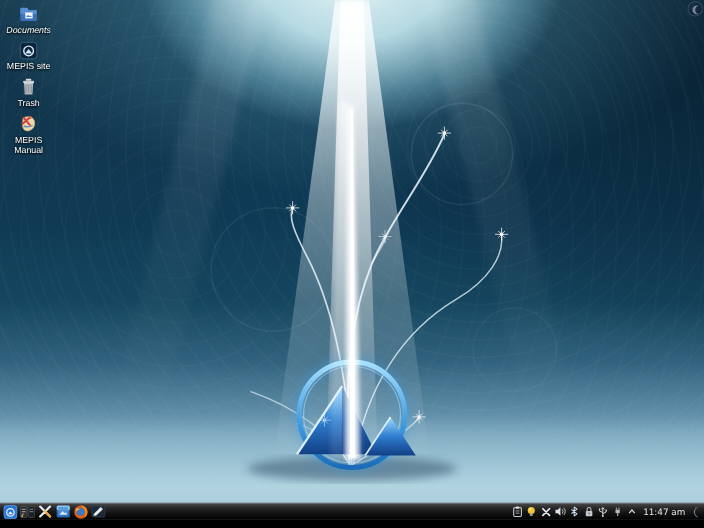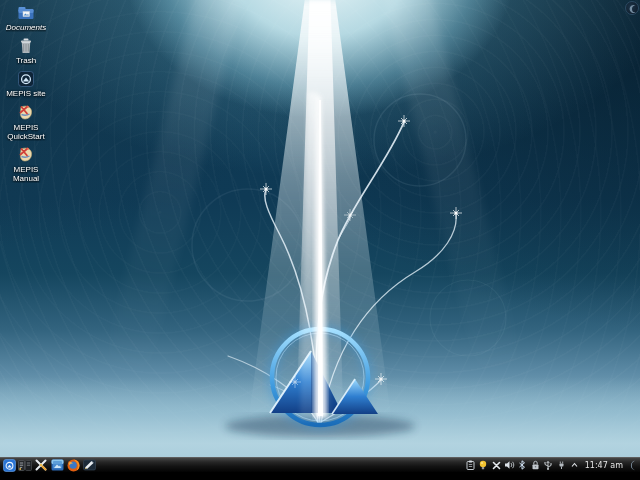--- a/index.html
+++ b/index.html
@@ -179,55 +179,46 @@
         <rect x="1.5" y="5" width="15" height="10" rx="1.2" fill="#3a72bc"></rect>
         <rect x="1.5" y="5" width="15" height="4" rx="1.2" fill="#568cd2"></rect>
         <rect x="6" y="7.5" width="6.5" height="5" fill="#f2f5f8" stroke="#c8d0d8" stroke-width="0.5"></rect>
         <path d="M6.5,11.5 L8.5,9.5 L10,11 L11,10 L12,11.5 Z" fill="#4a88c8"></path>
       </svg>
       <span class="lbl italic">Documents</span>
     </div>
 
     <div class="dicon">
       <svg class="ic" viewBox="0 0 18 18">
+        <rect x="1.5" y="1.5" width="15" height="15" rx="3" fill="#0e2438" stroke="#3c628a" stroke-width="0.8"></rect>
+        <circle cx="9" cy="9.3" r="4.4" fill="none" stroke="#d4e9fa" stroke-width="1.3"></circle>
+        <path d="M5.8,11.6 L9,7.6 L12.2,11.6 Z" fill="#d4e9fa"></path>
+      </svg>
+      <span class="lbl">MEPIS site</span>
+    </div>
+
+    <div class="dicon">
+      <svg class="ic" viewBox="0 0 18 18">
         <rect x="6.5" y="1.5" width="5" height="2" rx="1" fill="#d8dde2"></rect>
         <rect x="4" y="3.5" width="10" height="2" rx="0.8" fill="#c4cace"></rect>
         <path d="M4.8,5.5 H13.2 L12.5,16 H5.5 Z" fill="#aeb5ba"></path>
         <path d="M6.6,7 V14.5 M9,7 V14.5 M11.4,7 V14.5" stroke="#868d92" stroke-width="0.8"></path>
         <path d="M4.8,5.5 H13.2" stroke="#e2e6ea" stroke-width="0.8"></path>
       </svg>
       <span class="lbl">Trash</span>
     </div>
 
-    <div class="dicon">
-      <svg class="ic" viewBox="0 0 18 18">
-        <rect x="1.5" y="1.5" width="15" height="15" rx="3" fill="#0e2438" stroke="#3c628a" stroke-width="0.8"></rect>
-        <circle cx="9" cy="9.3" r="4.4" fill="none" stroke="#d4e9fa" stroke-width="1.3"></circle>
-        <path d="M5.8,11.6 L9,7.6 L12.2,11.6 Z" fill="#d4e9fa"></path>
-      </svg>
-      <span class="lbl">MEPIS site</span>
-    </div>
 
     <div class="dicon">
       <svg class="ic" viewBox="0 0 18 18">
         <path d="M4,3 C9,1 14,2.5 14.5,7 C15,11.5 12,15 8,15 C4.5,15 3,12 3.5,8 Z" fill="#ecd9ad" stroke="#c8ac74" stroke-width="0.6"></path>
         <path d="M4.5,10.5 C7,11.5 10,11.5 12.5,10" stroke="#6a8fc0" stroke-width="1.4" fill="none"></path>
         <path d="M3.5,8.5 L10.5,2.5 M4.5,3 L10,9.5" stroke="#d04038" stroke-width="1.8" stroke-linecap="round"></path>
         <circle cx="10.8" cy="2.8" r="1.1" fill="#e86850"></circle>
       </svg>
-      <span class="lbl">MEPIS QuickStart</span>
-    </div>
-
-    <div class="dicon">
-      <svg class="ic" viewBox="0 0 18 18">
-        <path d="M4,3 C9,1 14,2.5 14.5,7 C15,11.5 12,15 8,15 C4.5,15 3,12 3.5,8 Z" fill="#ecd9ad" stroke="#c8ac74" stroke-width="0.6"></path>
-        <path d="M4.5,10.5 C7,11.5 10,11.5 12.5,10" stroke="#6a8fc0" stroke-width="1.4" fill="none"></path>
-        <path d="M3.5,8.5 L10.5,2.5 M4.5,3 L10,9.5" stroke="#d04038" stroke-width="1.8" stroke-linecap="round"></path>
-        <circle cx="10.8" cy="2.8" r="1.1" fill="#e86850"></circle>
-      </svg>
       <span class="lbl">MEPIS Manual</span>
     </div>
 
   </div>
 
   <div class="taskbar">
     <div class="launchers">
 
       <button class="tb-btn">
         <svg width="13" height="13" viewBox="0 0 13 13">

